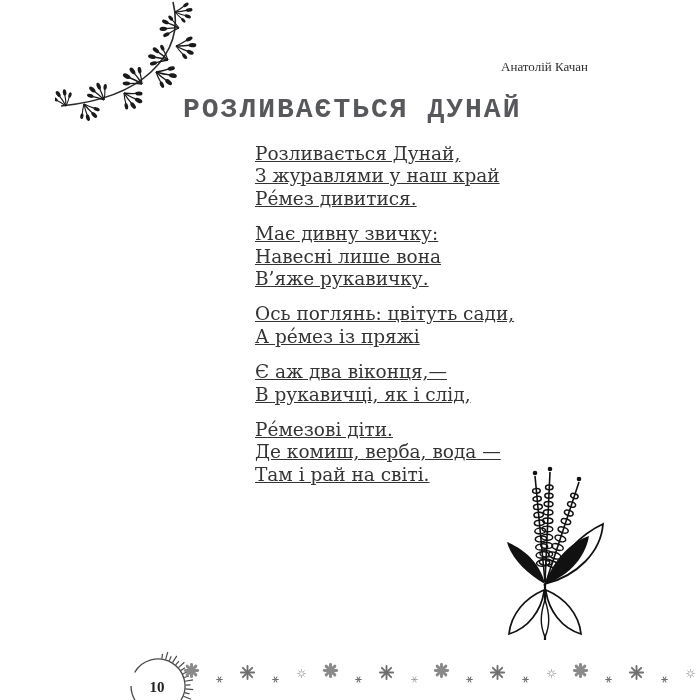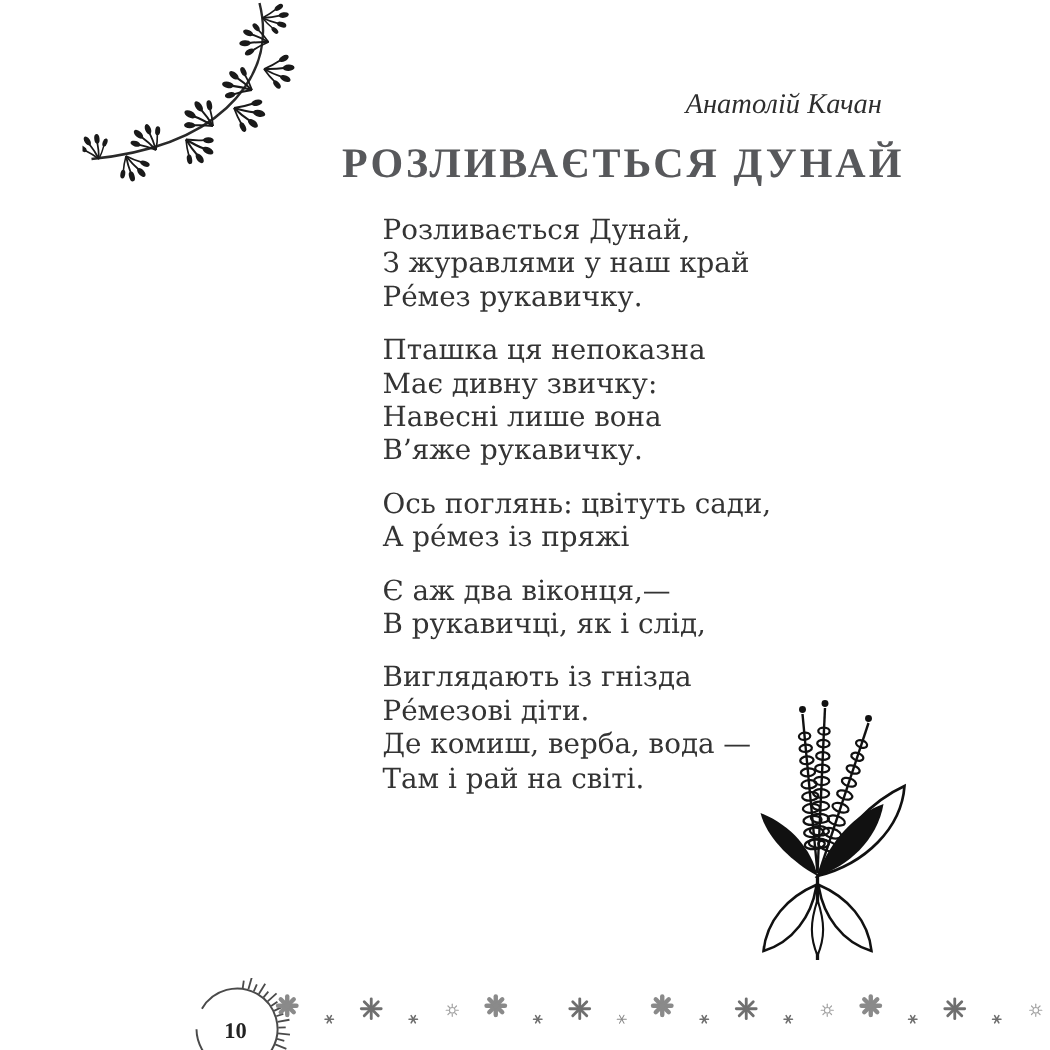--- a/index.html
+++ b/index.html
@@ -2,31 +2,31 @@
 <html><head>
 <meta charset="utf-8">
 <style>
   html,body{margin:0;padding:0;background:#fff;}
   .page{
     position:relative;width:700px;height:700px;background:#ffffff;
     overflow:hidden;font-family:"DejaVu Serif",serif;color:#333;
   }
   .author{
     position:absolute;top:59px;right:112px;
-    font-family:"Liberation Serif",serif;font-style:italic;
-    font-size:19px;color:#2e2e2e;white-space:nowrap;
+    font-family:"Liberation Serif",serif;
+    font-size:13px;color:#2e2e2e;white-space:nowrap;
   }
   .title{
     position:absolute;top:94px;left:183px;
-    font-family:Liberation Serif, serif;font-weight:bold;
-    font-size:28px;letter-spacing:2px;color:#57585b;white-space:nowrap;margin-left:45px;
+    font-family:Liberation Mono, monospace;font-weight:bold;
+    font-size:28px;letter-spacing:2px;color:#57585b;white-space:nowrap;
   }
   .poem{
     position:absolute;top:143px;left:255px;
-    font-size:18.5px;line-height:22.4px;color:#343434;
+    font-size:18.5px;line-height:22.4px;color:#343434;text-decoration:underline;
   }
   .stanza{margin:0 0 13px 0;}
   .poem-line{white-space:nowrap;}
   .branch-svg{position:absolute;left:55px;top:0;}
   .lavender-svg{position:absolute;left:483px;top:458px;}
   .pagenum-svg{position:absolute;left:120px;top:652px;}
   .flower-border{
     position:absolute;left:183px;bottom:4px;width:514px;height:34px;
     display:flex;justify-content:space-between;align-items:flex-start;
   }
@@ -64,38 +64,36 @@
   </svg>
 
   <div class="author">Анатолій Качан</div>
 
   <div class="title">РОЗЛИВАЄТЬСЯ ДУНАЙ</div>
 
   <div class="poem">
       <div class="stanza">
         <div class="poem-line">Розливається Дунай,</div>
         <div class="poem-line">З журавлями у наш край</div>
-        <div class="poem-line">Ре́мез рукавичку.</div>
-      </div>
-      <div class="stanza">
-        <div class="poem-line">Пташка ця непоказна</div>
+        <div class="poem-line">Ре́мез дивитися.</div>
+      </div>
+      <div class="stanza">
         <div class="poem-line">Має дивну звичку:</div>
         <div class="poem-line">Навесні лише вона</div>
         <div class="poem-line">В’яже рукавичку.</div>
       </div>
       <div class="stanza">
         <div class="poem-line">Ось поглянь: цвітуть сади,</div>
         <div class="poem-line">А ре́мез із пряжі</div>
       </div>
       <div class="stanza">
         <div class="poem-line">Є аж два віконця,—</div>
         <div class="poem-line">В рукавичці, як і слід,</div>
       </div>
       <div class="stanza">
-        <div class="poem-line">Виглядають із гнізда</div>
         <div class="poem-line">Ре́мезові діти.</div>
         <div class="poem-line">Де комиш, верба, вода —</div>
         <div class="poem-line">Там і рай на світі.</div>
       </div>
     </div>
 
   <svg class="lavender-svg" width="175" height="200" viewBox="0 0 175 200">
     <g>
         <line x1="62" y1="124" x2="52" y2="18" stroke="#111" stroke-width="1.6"></line>
         <ellipse cx="60.2" cy="104.92" rx="6.64" ry="3.18" fill="none" stroke="#111" stroke-width="1.5" transform="rotate(-5.4 60.2 104.92)"></ellipse>

